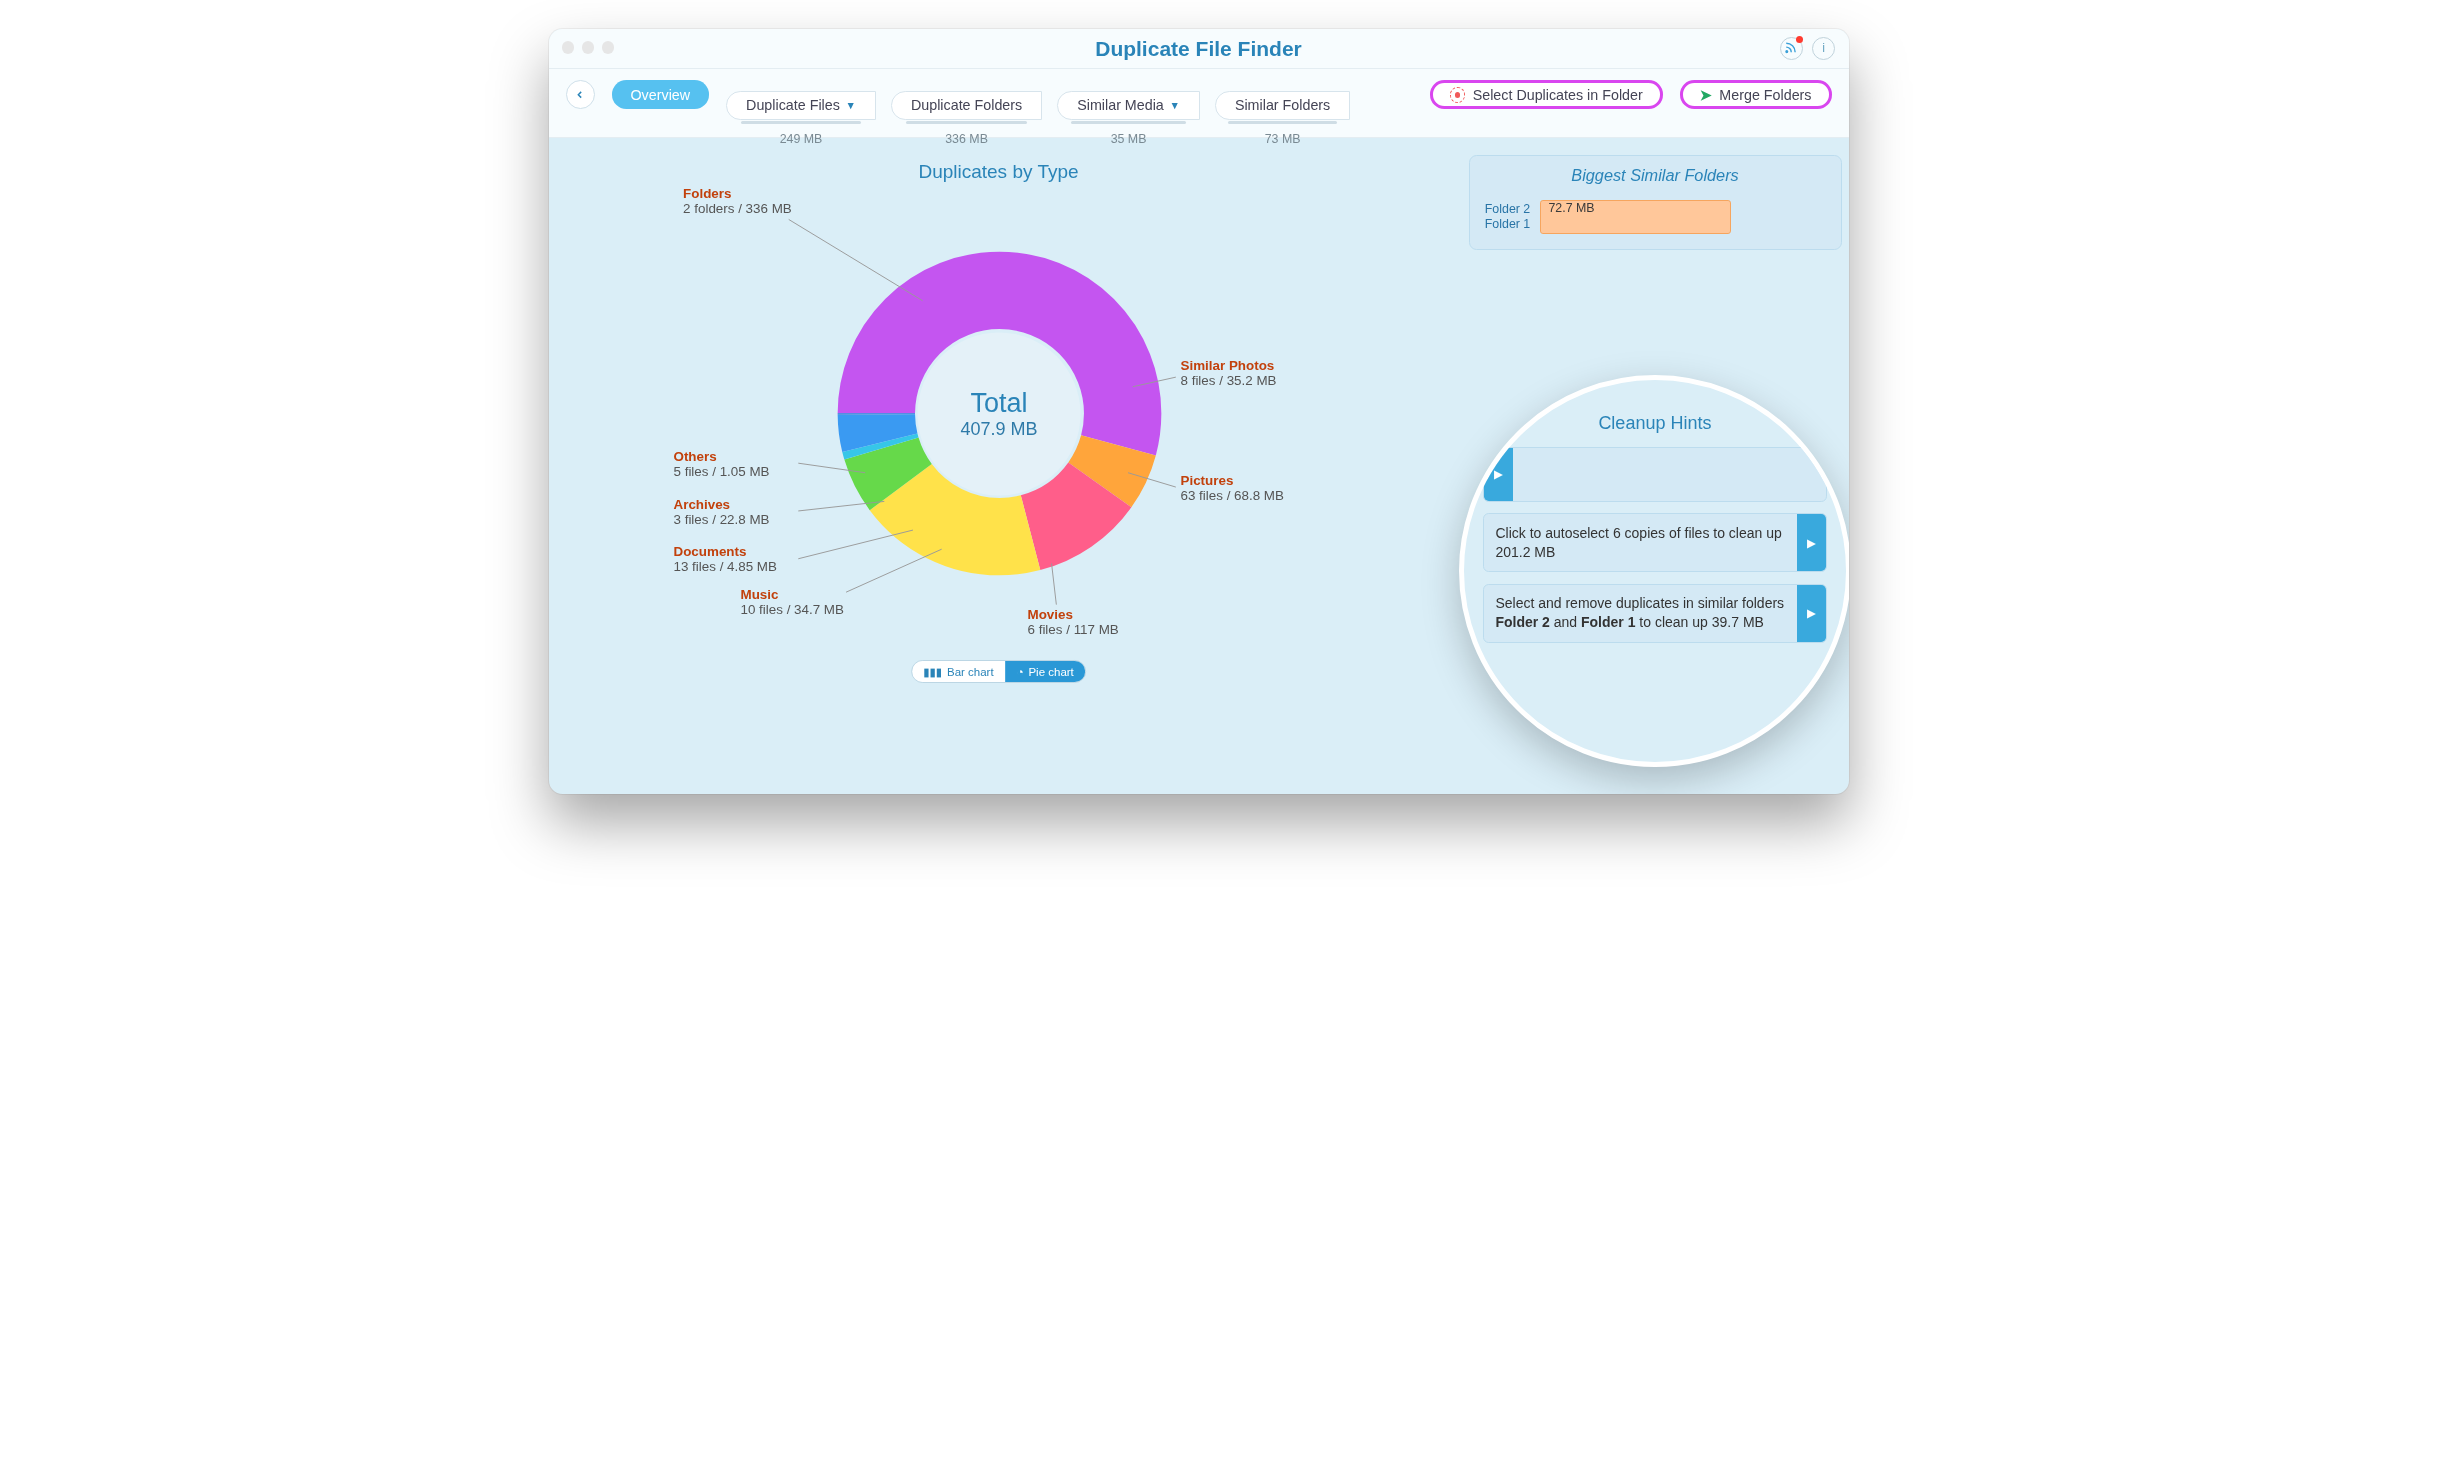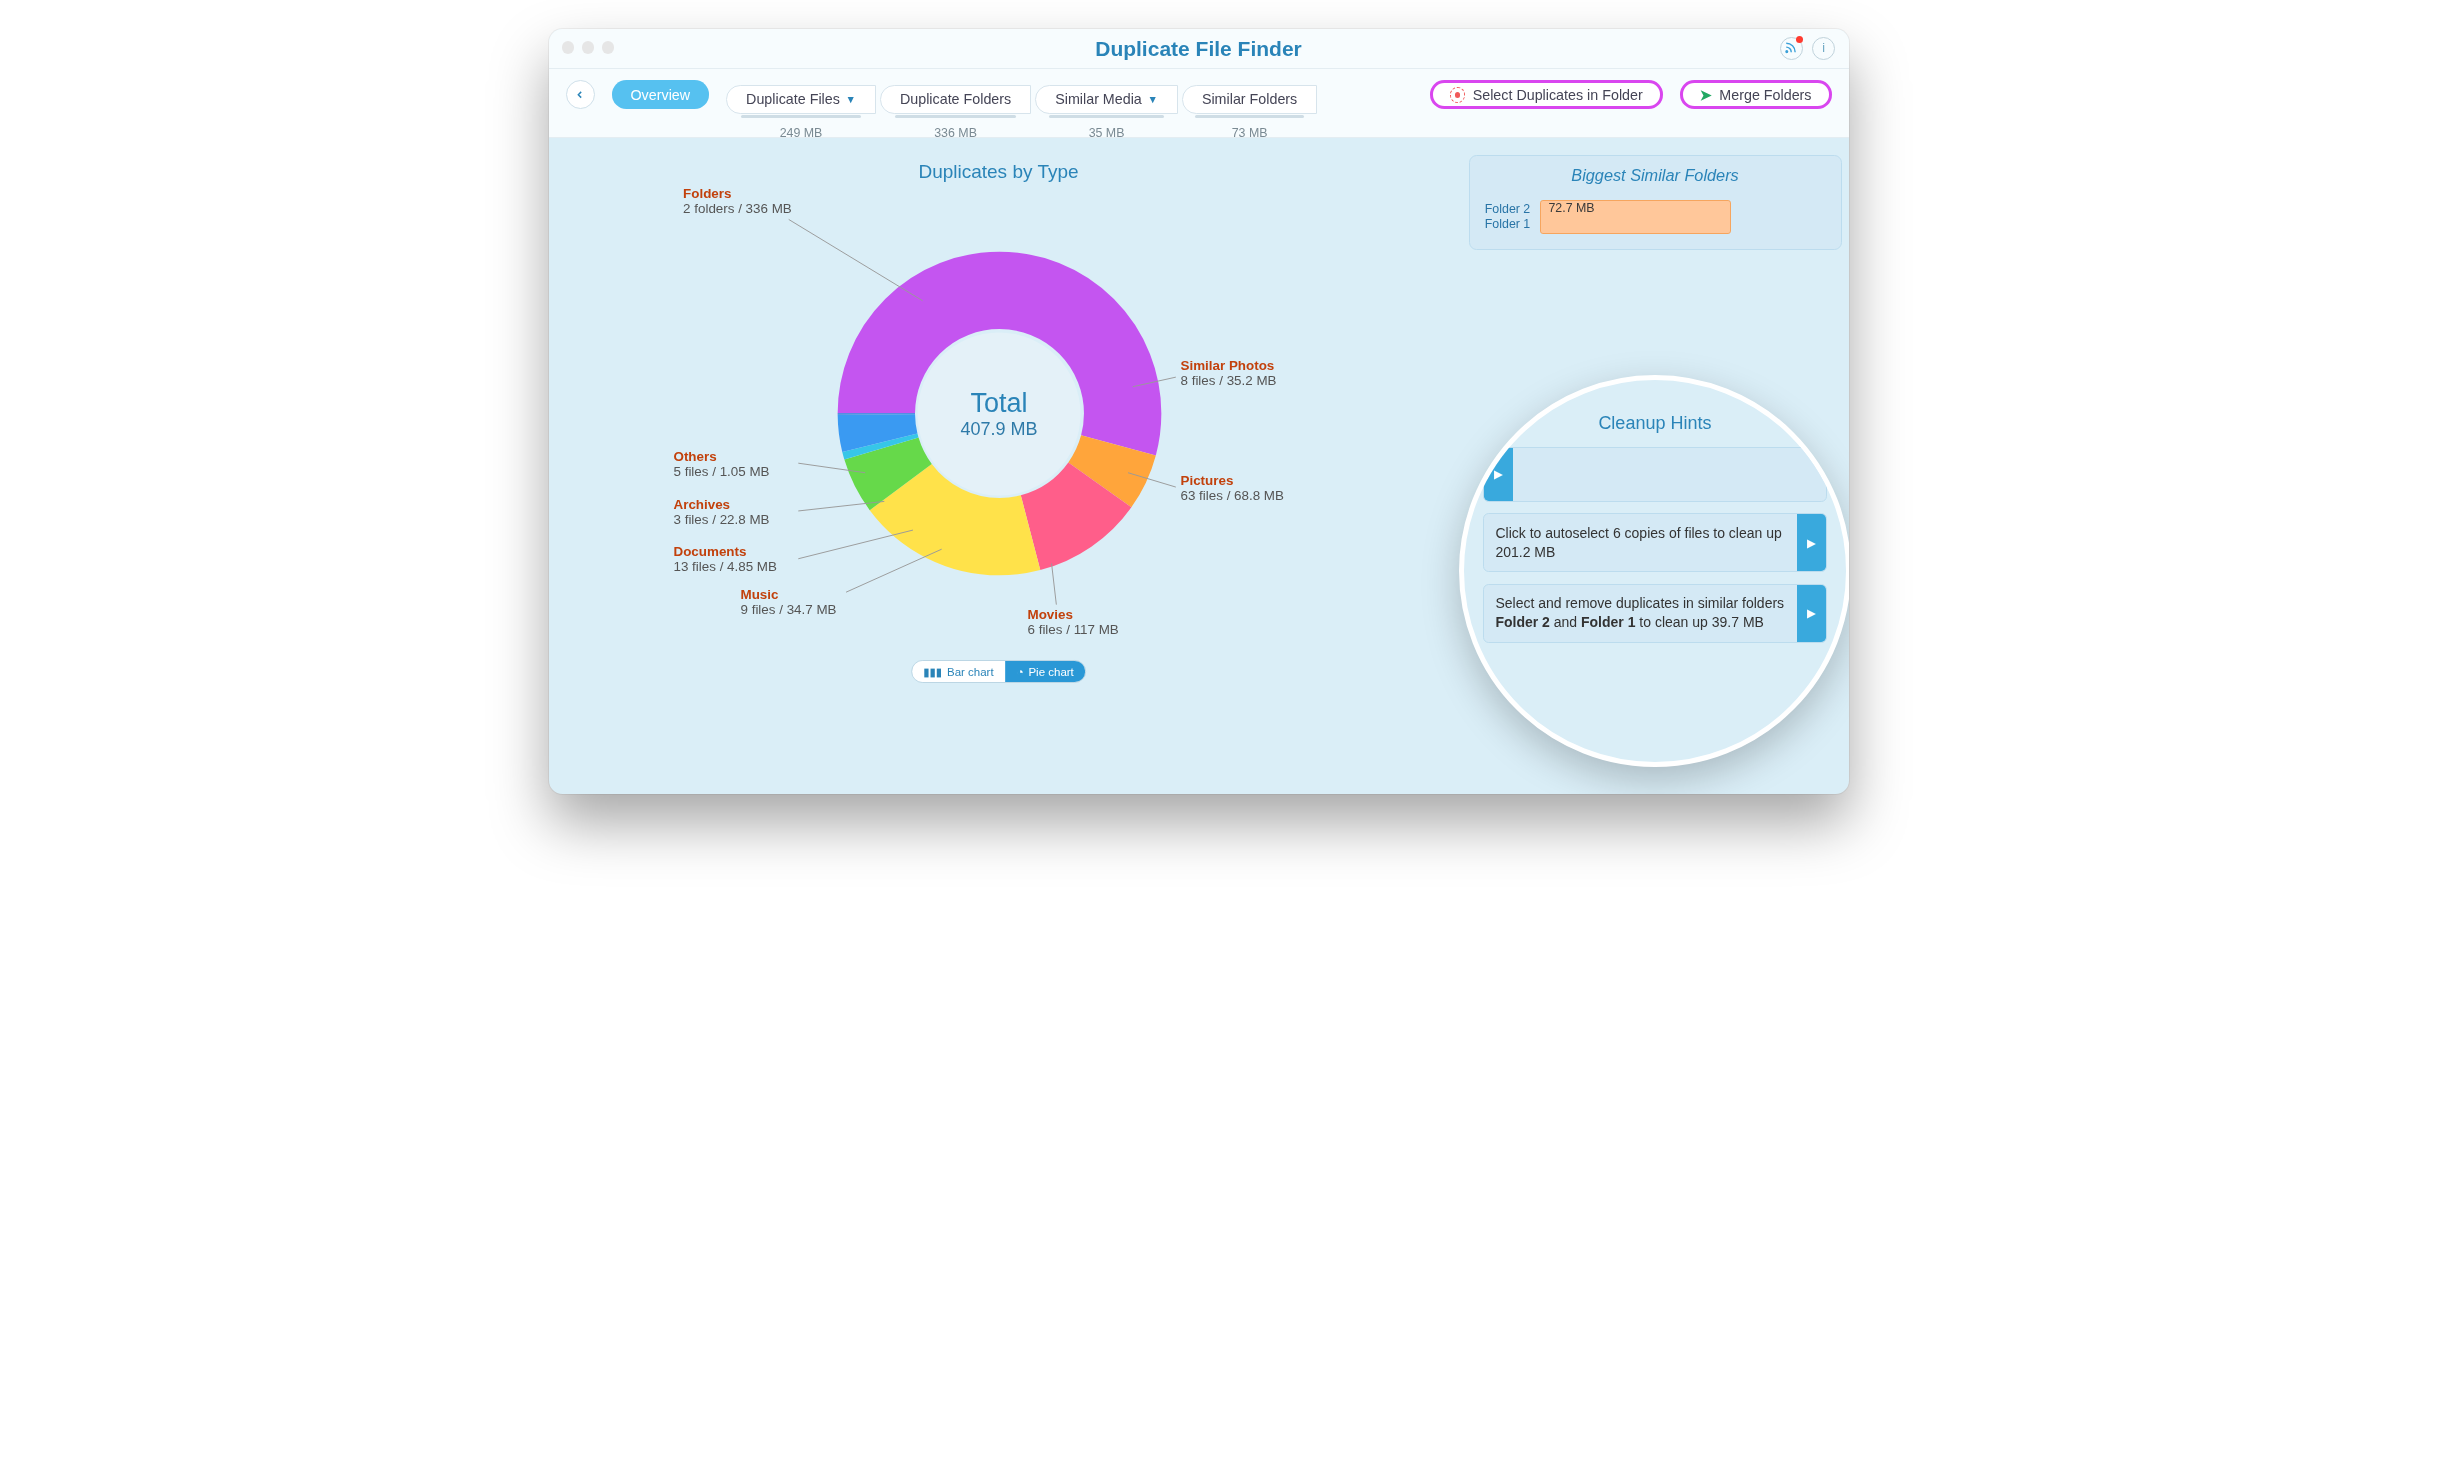--- a/index.html
+++ b/index.html
@@ -71,21 +71,21 @@
     background:#fff; border:1px solid #cfe0ea;
     display:flex; align-items:center; justify-content:center;
     color:#2a84b8; font-size:15.3px; cursor:pointer; margin-top:1.9px;
   }
   .pill {
     height: 29px; padding: 0 19px; border-radius: 14.3px;
     display:flex; align-items:center; font-size:14.3px;
     cursor:pointer; user-select:none;
   }
   .pill.primary { background:#56c1f0; color:#fff; margin-top:1.9px; }
-  .tab-group { display:flex; gap:4px; margin-top:6px; }
+  .tab-group { display:flex; gap:15px; margin-top:12px; }
   .tab {
     position:relative;
     height: 29px; padding: 0 19px;
     display:flex; align-items:center; justify-content:center;
     background:#fff; color:#445; font-size:14.3px;
     border:1px solid #d7e4ec; cursor:pointer;
   }
   .tab:first-child { border-radius: 14.3px 0 0 14.3px; }
   .tab:last-child  { border-radius: 0 14.3px 14.3px 0; }
   .tab .chev { margin-left:5.7px; color:#2a84b8; font-size:10.5px; }
@@ -304,21 +304,21 @@
           <div class="lbl" style="left:507px; top:287px;">
             <b>Pictures</b>
             <span>63 files / 68.8 MB</span>
           </div>
           <div class="lbl" style="left:354px; top:421px;">
             <b>Movies</b>
             <span>6 files / 117 MB</span>
           </div>
           <div class="lbl" style="left:67px; top:401px;">
             <b>Music</b>
-            <span>9 files / 34.7 MB</span>
+            <span>10 files / 34.7 MB</span>
           </div>
           <div class="lbl" style="left:0px; top:358px;">
             <b>Documents</b>
             <span>13 files / 4.85 MB</span>
           </div>
           <div class="lbl" style="left:0px; top:311px;">
             <b>Archives</b>
             <span>3 files / 22.8 MB</span>
           </div>
           <div class="lbl" style="left:0px; top:263px;">

